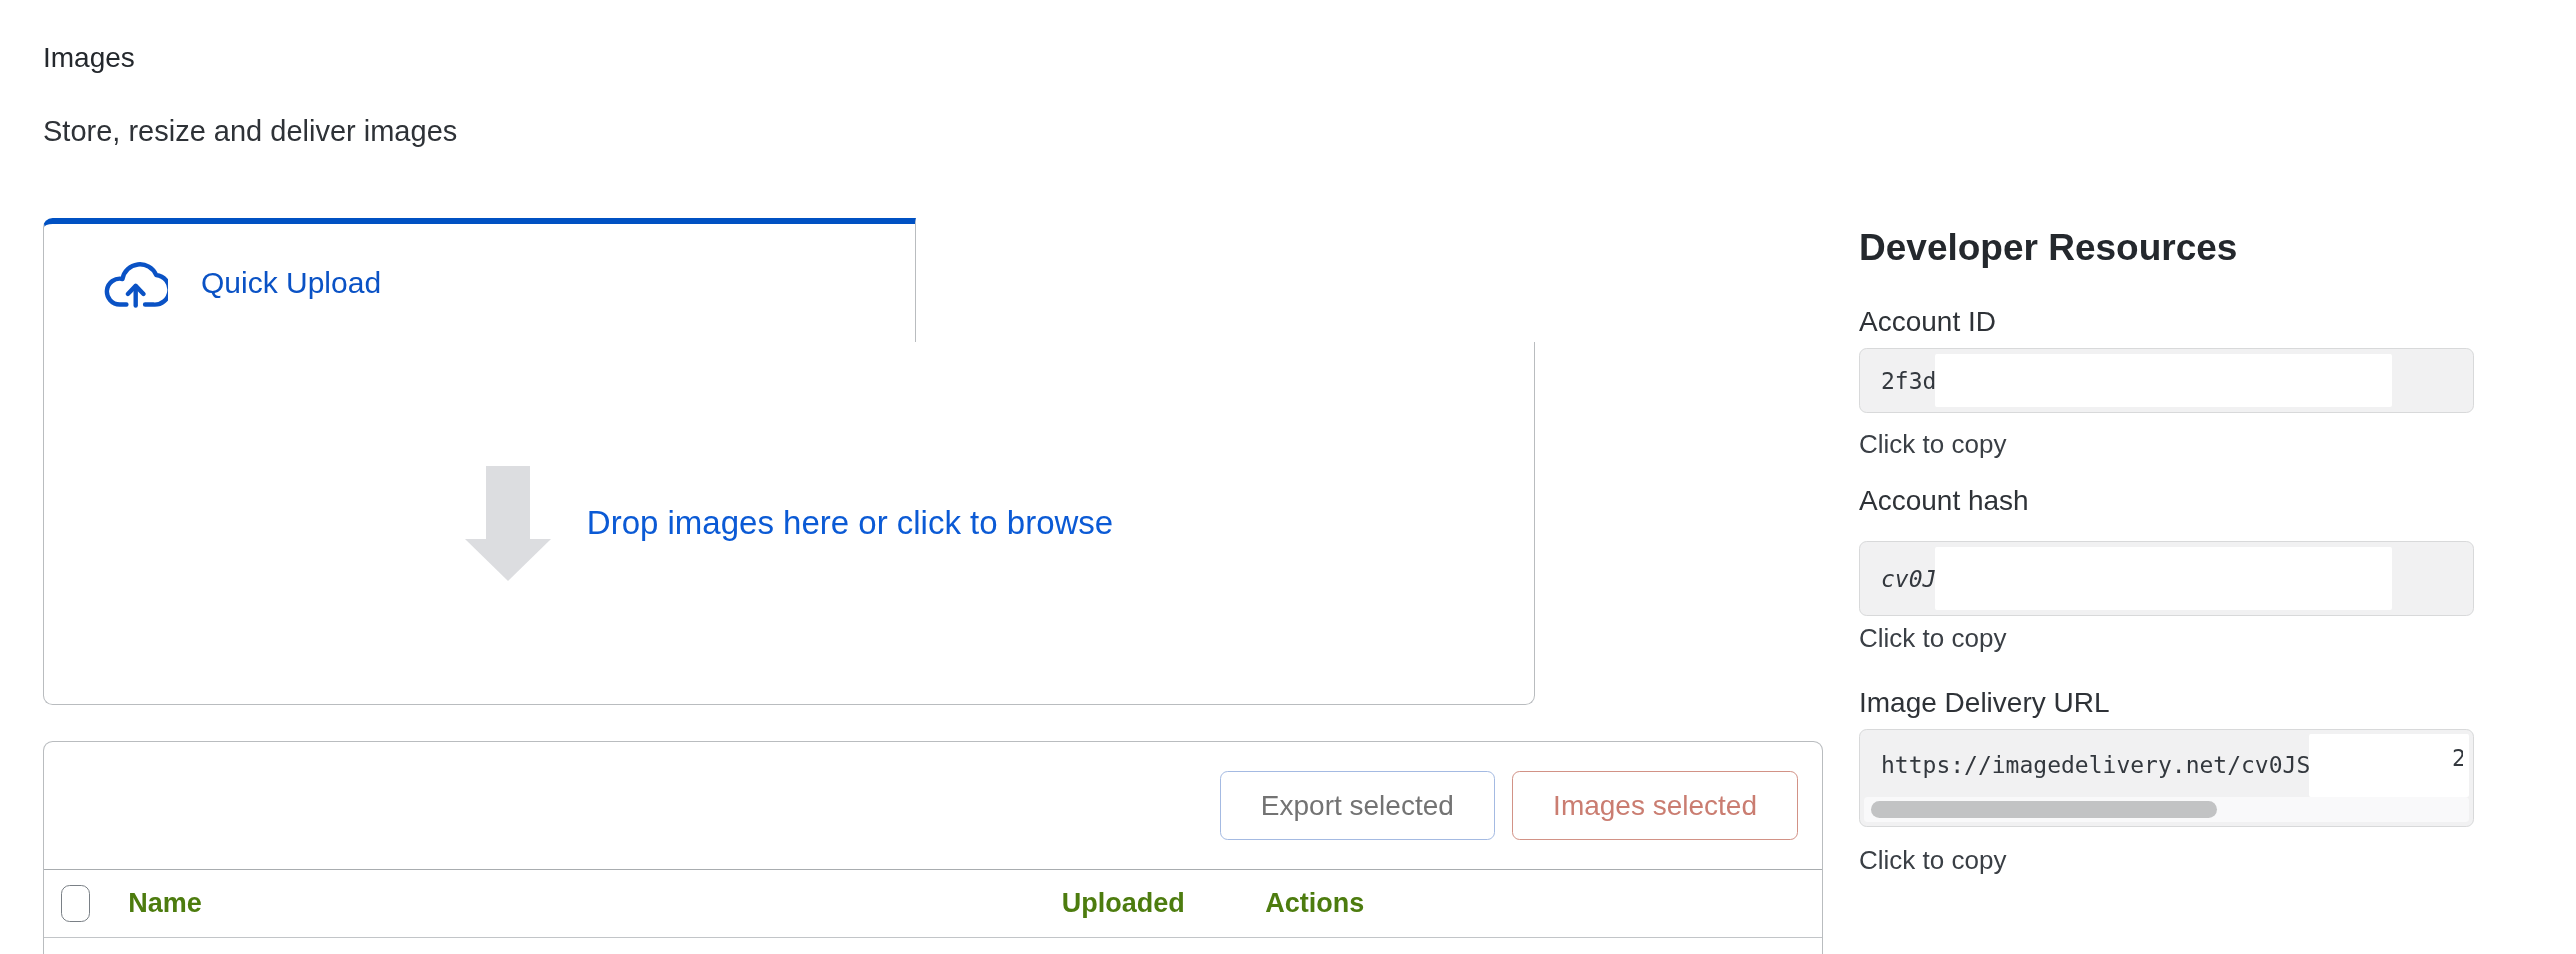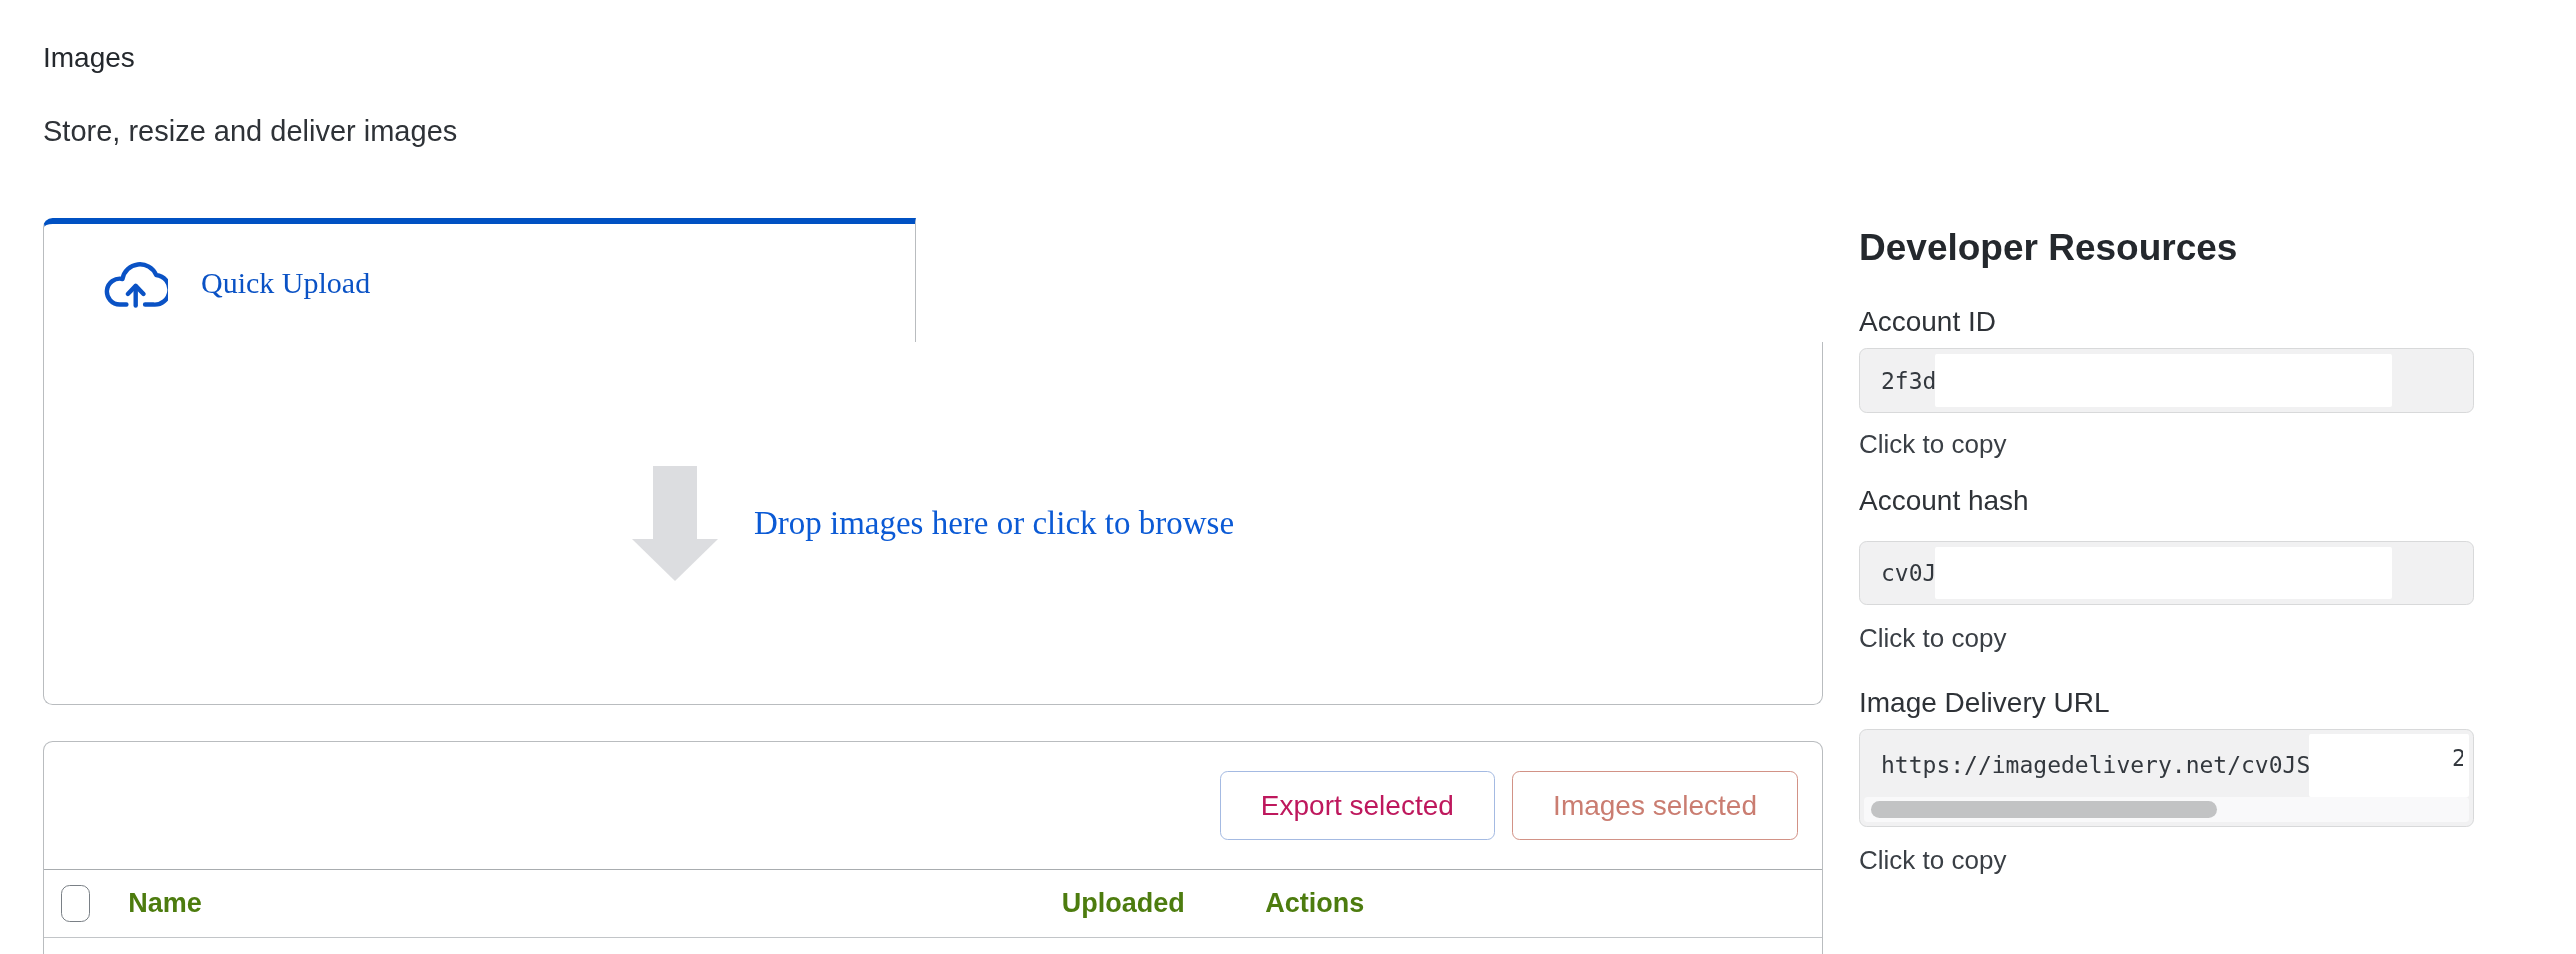--- a/index.html
+++ b/index.html
@@ -4,21 +4,21 @@
 <style>
   * { margin:0; padding:0; box-sizing:border-box; }
   html,body { width:2576px; height:954px; background:#ffffff; overflow:hidden;
               font-family:"Liberation Sans", sans-serif; color:#24282d; }
 
   
   .page-title    { position:absolute; left:43px; top:42px; font-size:28px; font-weight:400; color:#24282d; }
   .page-subtitle { position:absolute; left:43px; top:115px; font-size:29px; font-weight:400; color:#2e3237; }
 
   
-  .upload-panel { position:absolute; left:43px; top:218px; width:1780px; height:487px;font-family:Liberation Serif, serif; }
+  .upload-panel { position:absolute; left:43px; top:218px; width:1492px; height:487px; }
   .tab { position:absolute; top:0; height:124px; background:#fff; display:flex; align-items:center; cursor:pointer; }
   .tab-active   { left:0; width:873px; border-top:6.7px solid #0051c3; border-left:1.9px solid #b9bcbf;
                   border-right:1.9px solid #b9bcbf; border-top-left-radius:9.6px; padding-left:59px; }
   .tab-inactive { left:873px; right:0; border-top:1.9px solid #b9bcbf; border-right:1.9px solid #b9bcbf;
                   border-bottom:1.9px solid #b9bcbf; border-top-right-radius:9.6px; padding-left:77px; }
   .tab-label { font-size:30px; color:#0a52c5; white-space:nowrap; }
   .tab-active .tab-label { margin-left:33px; }
   .tab-inactive .tab-label { margin-left:50px; }
 
   .drop-area { position:absolute; left:0; top:124px; right:0; bottom:0;
@@ -32,21 +32,21 @@
                        border-top:42px solid #dcdde0; }
   .drop-label { font-size:33px; color:#0b5ad5; }
 
   
   .table-card { position:absolute; left:43px; top:741px; width:1780px; height:221px;
                 border:1.9px solid #b9bcbf; border-bottom:none; border-top-left-radius:9.6px; border-top-right-radius:9.6px;
                 background:#fff; }
   .btn-row { height:127px; display:flex; align-items:center; justify-content:flex-end; gap:17.3px; padding-right:24px; }
   .btn { height:69px; border-radius:7.7px; background:#fff; font-size:28px; padding:0 40px;
          font-family:"Liberation Sans", sans-serif; cursor:pointer; }
-  .btn-export { border:1.9px solid #a4bae2; color:#be185d; }
+  .btn-export { border:1.9px solid #a4bae2; color:#737373; }
   .btn-delete { border:1.9px solid #d29286; color:#ca7d71; }
   .table-head { height:69px; border-top:1.9px solid #a8acaf; border-bottom:1.9px solid #c2c5c8;
                 display:flex; align-items:center; padding-left:17.3px; }
   .col-check    { flex:0 0 67px; display:flex; align-items:center; }
   .checkbox { width:29px; height:37px; border:1.9px solid #7a8086; border-radius:8.7px; background:#fff; cursor:pointer; }
   .col-name     { flex:0 0 853px; }
   .col-uploaded { flex:0 0 284px;text-align:center; }
   .col-actions  { flex:1; }
   .th-label { font-size:27px; font-weight:600; color:#4d7c0f; }
 
@@ -122,21 +122,21 @@
   <div class="sidebar-title">Developer Resources</div>
 
   <div class="field-label" style="top:306px;">Account ID</div>
   <div class="copy-field" style="top:348px; height:65px;">
     <span class="mono-value">2f3d</span>
     <div class="redact" style="left:75px; right:81px; top:4.8px; bottom:4.8px;"></div>
   </div>
   <div class="hint" style="top:429px;">Click to copy</div>
 
   <div class="field-label" style="top:485px;">Account hash</div>
-  <div class="copy-field" style="top:541px; height:64px;">
+  <div class="copy-field" style="top:541px; height:75px;font-style:italic;">
     <span class="mono-value">cv0J</span>
     <div class="redact" style="left:75px; right:81px; top:4.8px; bottom:4.8px;"></div>
   </div>
   <div class="hint" style="top:623px;">Click to copy</div>
 
   <div class="field-label" style="top:687px;">Image Delivery URL</div>
   <div class="copy-field url-field" style="top:729px;">
     <div class="url-text-zone">
       <span class="mono-value">https://imagedelivery.net/cv0JSj</span>
       <div class="redact url-redact">

